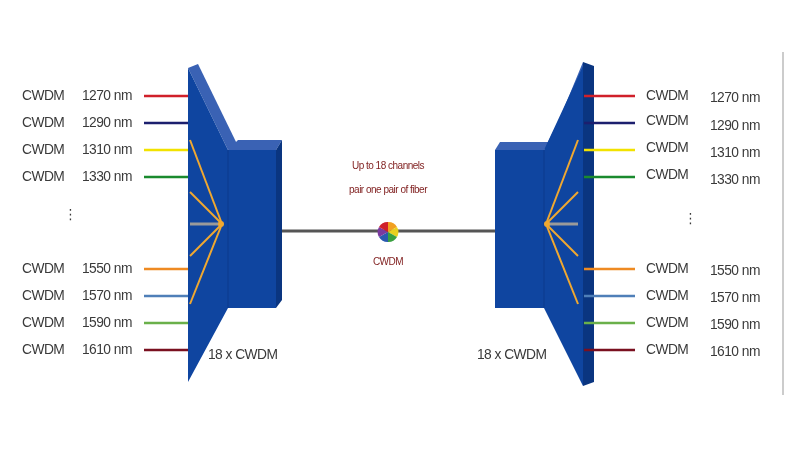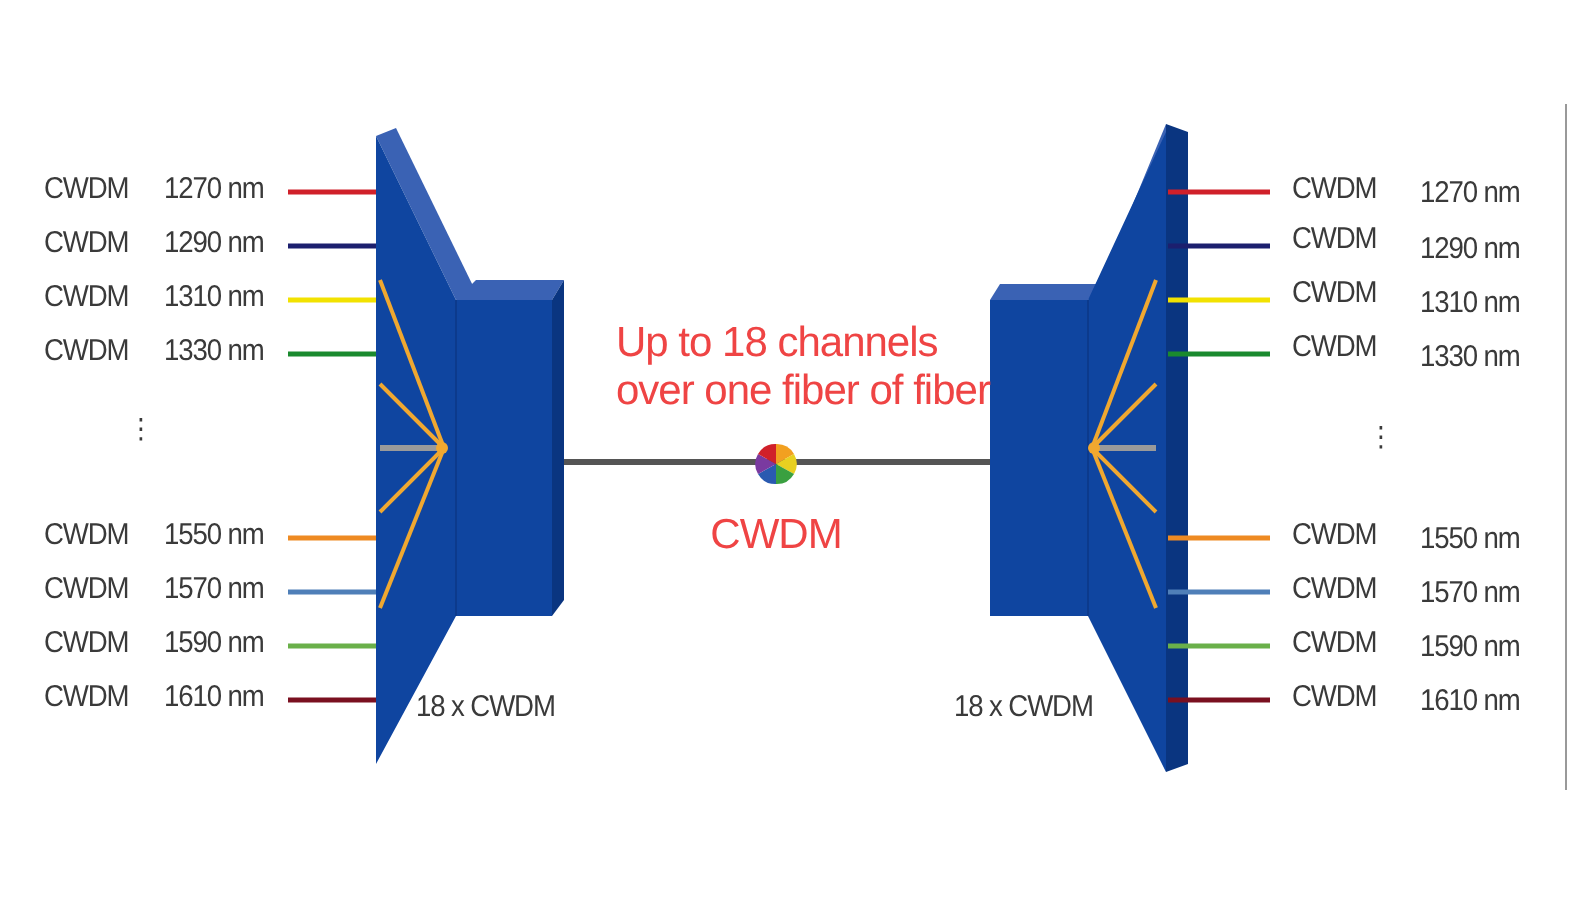--- a/index.html
+++ b/index.html
@@ -1,19 +1,19 @@
 <!DOCTYPE html>
 <html><head>
 <meta charset="utf-8">
 <style>
   html,body{margin:0;padding:0;background:#fff;}
   body{width:789px;height:452px;position:relative;overflow:hidden;font-family:"Liberation Sans",sans-serif;}
   svg{position:absolute;left:0;top:0;}
   .lbl{position:absolute;font-size:15px;color:#3a3a3a;letter-spacing:-0.6px;transform:scaleX(0.92);transform-origin:left center;white-space:nowrap;}
-  .ctr{position:absolute;font-size:21px;color:#ef4444;letter-spacing:-0.5px;text-align:center;white-space:nowrap;}
+  .ctr{position:absolute;font-size:10px;color:#7f1d1d;letter-spacing:-0.5px;text-align:center;white-space:nowrap;}
 </style>
 </head>
 <body>
 
 <svg width="789" height="452">
 
   <line x1="282" y1="231" x2="495" y2="231" stroke="#555" stroke-width="3"></line>
 
   <g>
     <path d="M388,232 L388,222 A10,10 0 0,1 397,227 Z" fill="#f2a020"></path>
@@ -120,17 +120,17 @@
   <span class="lbl" style="left:710px;top:261px">1550 nm</span>
   <span class="lbl" style="left:646px;top:286px">CWDM</span>
   <span class="lbl" style="left:710px;top:288px">1570 nm</span>
   <span class="lbl" style="left:646px;top:313px">CWDM</span>
   <span class="lbl" style="left:710px;top:315px">1590 nm</span>
   <span class="lbl" style="left:646px;top:340px">CWDM</span>
   <span class="lbl" style="left:710px;top:342px">1610 nm</span>
 </div>
 
 <div class="ctr" style="left:308px;top:160px;width:160px">Up to 18 channels</div>
-<div class="ctr" style="left:308px;top:184px;width:160px">over one fiber of fiber</div>
+<div class="ctr" style="left:308px;top:184px;width:160px">pair one pair of fiber</div>
 <div class="ctr" style="left:348px;top:256px;width:80px">CWDM</div>
 
 <div class="lbl" style="left:208px;top:345px">18 x CWDM</div>
 <div class="lbl" style="left:477px;top:345px">18 x CWDM</div>
 
 </body></html>

